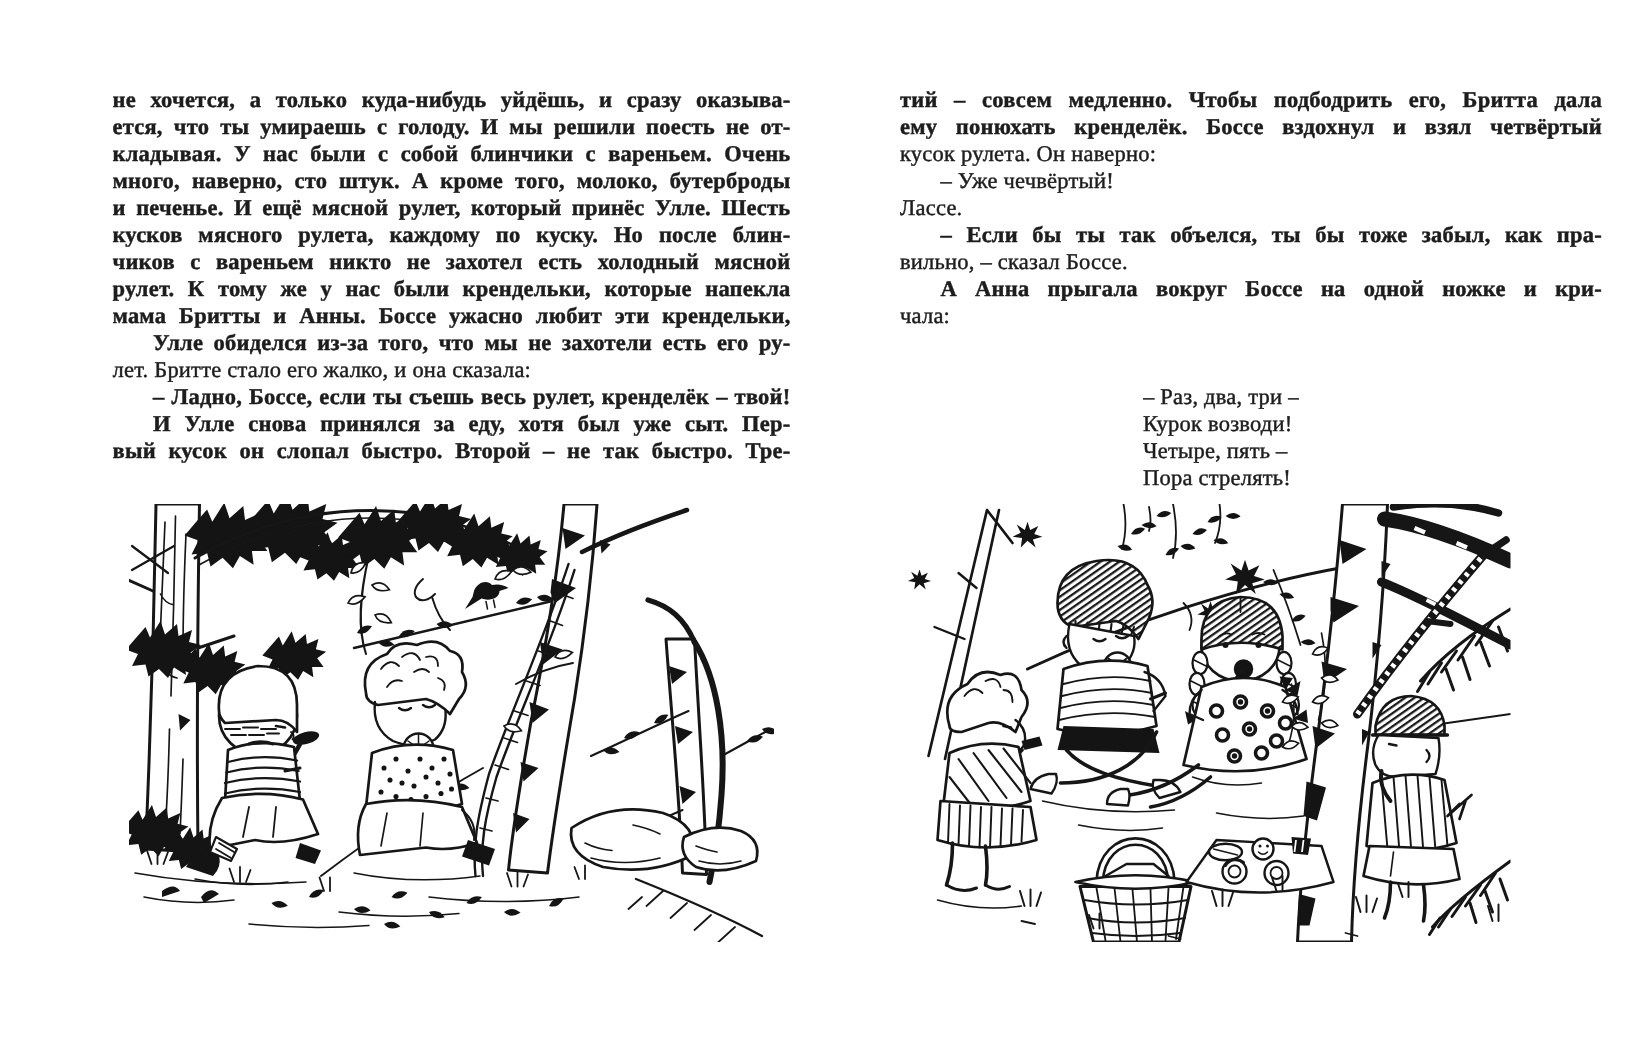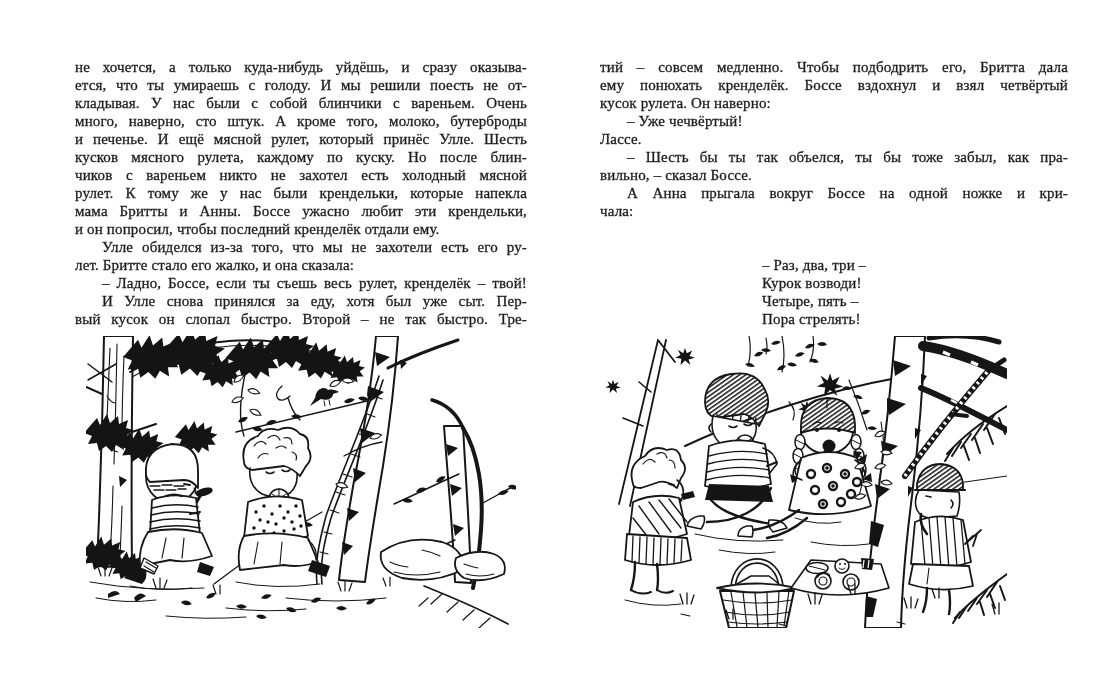--- a/index.html
+++ b/index.html
@@ -4,21 +4,21 @@
 <style>
   html,body{margin:0;padding:0;}
   body{width:1100px;height:700px;background:#ffffff;overflow:hidden;position:relative;
        font-family:"Liberation Serif",serif;color:#1d1d1d;}
   .spread{position:absolute;inset:0;background:#ffffff;}
   .col{position:absolute;top:58px;font-size:15px;line-height:18px;letter-spacing:0.15px;
        -webkit-text-stroke:0.3px #1d1d1d;}
   #left-col{left:75px;width:452px;}
   #right-col{left:600px;width:468px;}
   .tl{height:18px;overflow:hidden;white-space:normal;}
-  .tl.j{text-align:justify;text-align-last:justify;}
+  .tl.j{text-align:justify;text-align-last:justify;font-weight:bold;}
   .tl.i{text-indent:27px;}
   #verse{position:absolute;left:762px;top:256px;font-size:15px;line-height:18px;
          letter-spacing:0.15px;-webkit-text-stroke:0.3px #1d1d1d;}
   .illus{position:absolute;}
   #illus-left{left:86px;top:336px;width:430px;height:292px;}
   #illus-right{left:599px;top:336px;width:408px;height:292px;}
   svg{display:block;}
   svg *{vector-effect:none;}
   .ln{stroke:#161616;fill:none;stroke-linecap:round;stroke-linejoin:round;}
   .fl{fill:#141414;stroke:none;}
@@ -32,35 +32,34 @@
   <div id="left-col" class="col">
       <div class="tl j">не хочется, а только куда-нибудь уйдёшь, и сразу оказыва-</div>
       <div class="tl j">ется, что ты умираешь с голоду. И мы решили поесть не от-</div>
       <div class="tl j">кладывая. У нас были с собой блинчики с вареньем. Очень</div>
       <div class="tl j">много, наверно, сто штук. А кроме того, молоко, бутерброды</div>
       <div class="tl j">и печенье. И ещё мясной рулет, который принёс Улле. Шесть</div>
       <div class="tl j">кусков мясного рулета, каждому по куску. Но после блин-</div>
       <div class="tl j">чиков с вареньем никто не захотел есть холодный мясной</div>
       <div class="tl j">рулет. К тому же у нас были крендельки, которые напекла</div>
       <div class="tl j">мама Бритты и Анны. Боссе ужасно любит эти крендельки,</div>
-      <div class="tl">и он попросил, чтобы последний кренделёк отдали ему.</div>
       <div class="tl j i">Улле обиделся из-за того, что мы не захотели есть его ру-</div>
       <div class="tl">лет. Бритте стало его жалко, и она сказала:</div>
       <div class="tl j i">– Ладно, Боссе, если ты съешь весь рулет, кренделёк – твой!</div>
       <div class="tl j i">И Улле снова принялся за еду, хотя был уже сыт. Пер-</div>
       <div class="tl j">вый кусок он слопал быстро. Второй – не так быстро. Тре-</div>
     </div>
 
   <div id="right-col" class="col">
       <div class="tl j">тий – совсем медленно. Чтобы подбодрить его, Бритта дала</div>
       <div class="tl j">ему понюхать кренделёк. Боссе вздохнул и взял четвёртый</div>
       <div class="tl">кусок рулета. Он наверно:</div>
       <div class="tl i">– Уже чечвёртый!</div>
       <div class="tl">Лассе.</div>
-      <div class="tl j i">– Шесть бы ты так объелся, ты бы тоже забыл, как пра-</div>
+      <div class="tl j i">– Если бы ты так объелся, ты бы тоже забыл, как пра-</div>
       <div class="tl">вильно, – сказал Боссе.</div>
       <div class="tl j i">А Анна прыгала вокруг Боссе на одной ножке и кри-</div>
       <div class="tl">чала:</div>
     </div>
 
   <div id="verse">
       <div class="tl">– Раз, два, три –</div>
       <div class="tl">Курок возводи!</div>
       <div class="tl">Четыре, пять –</div>
       <div class="tl">Пора стрелять!</div>

